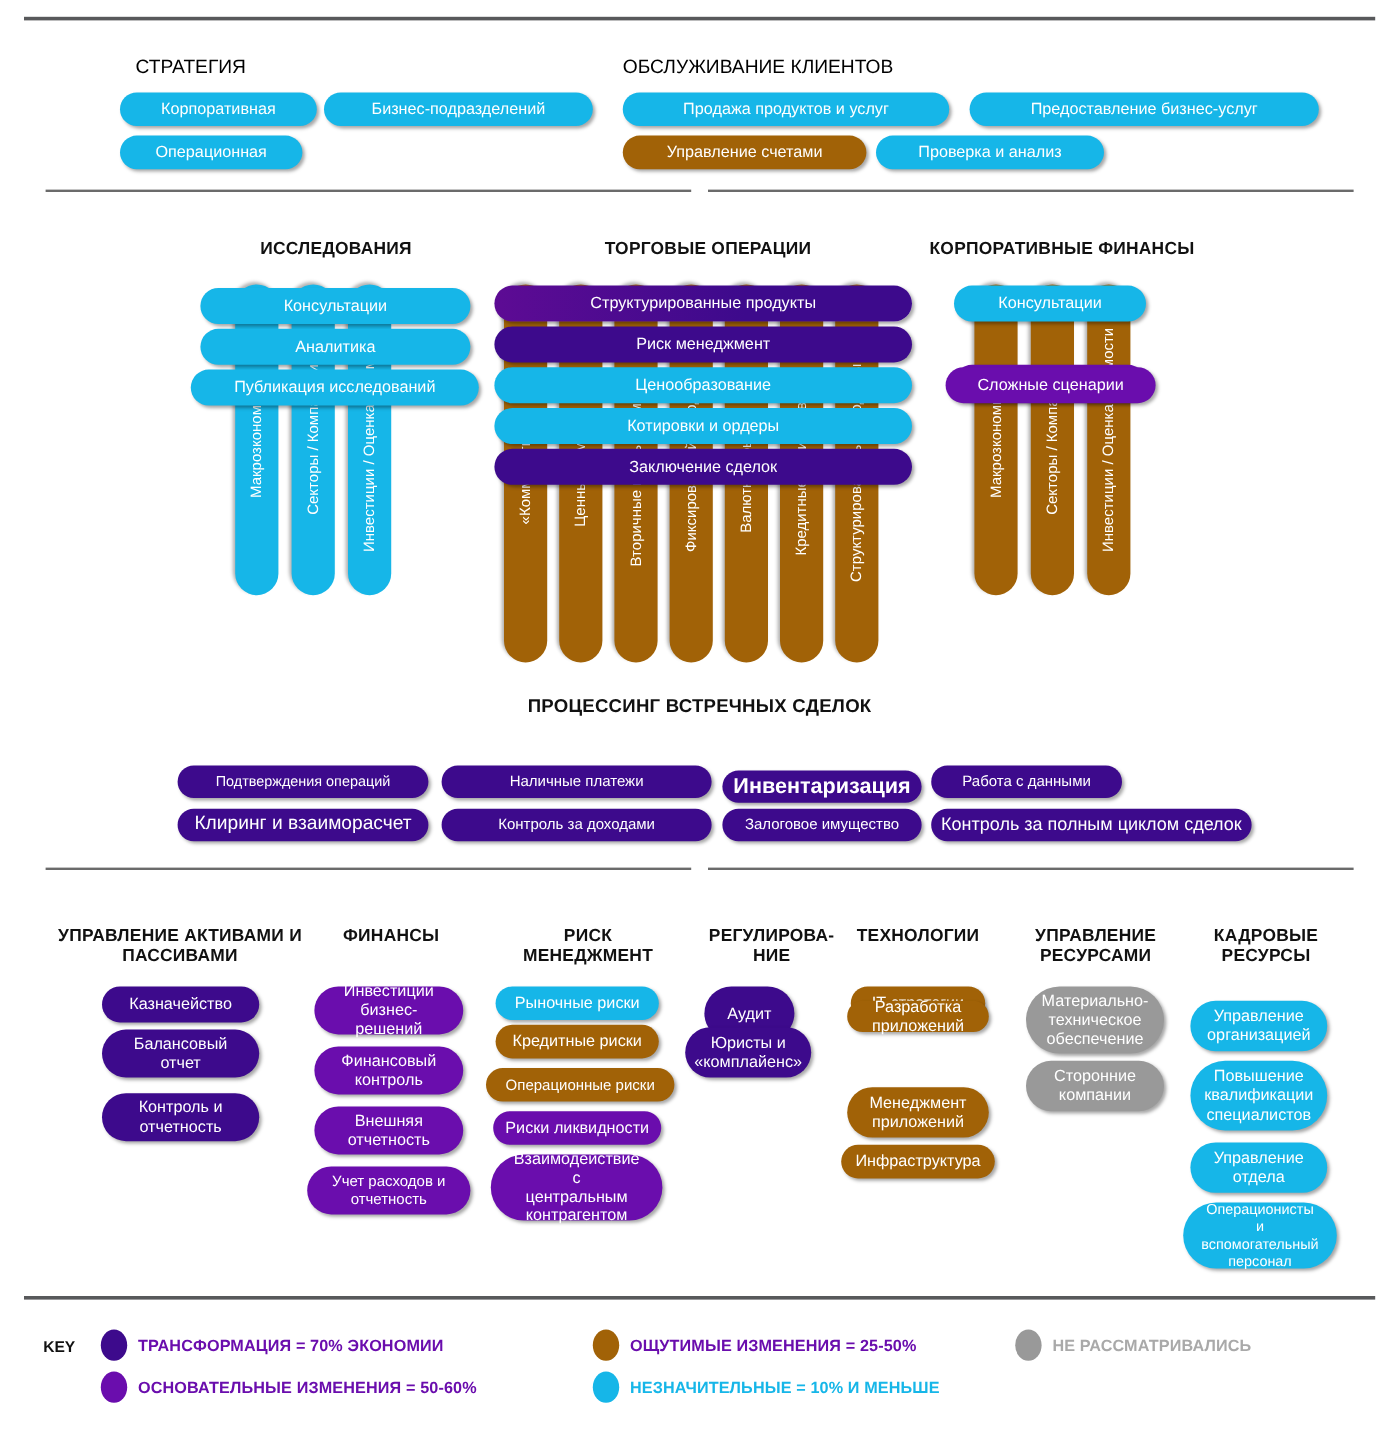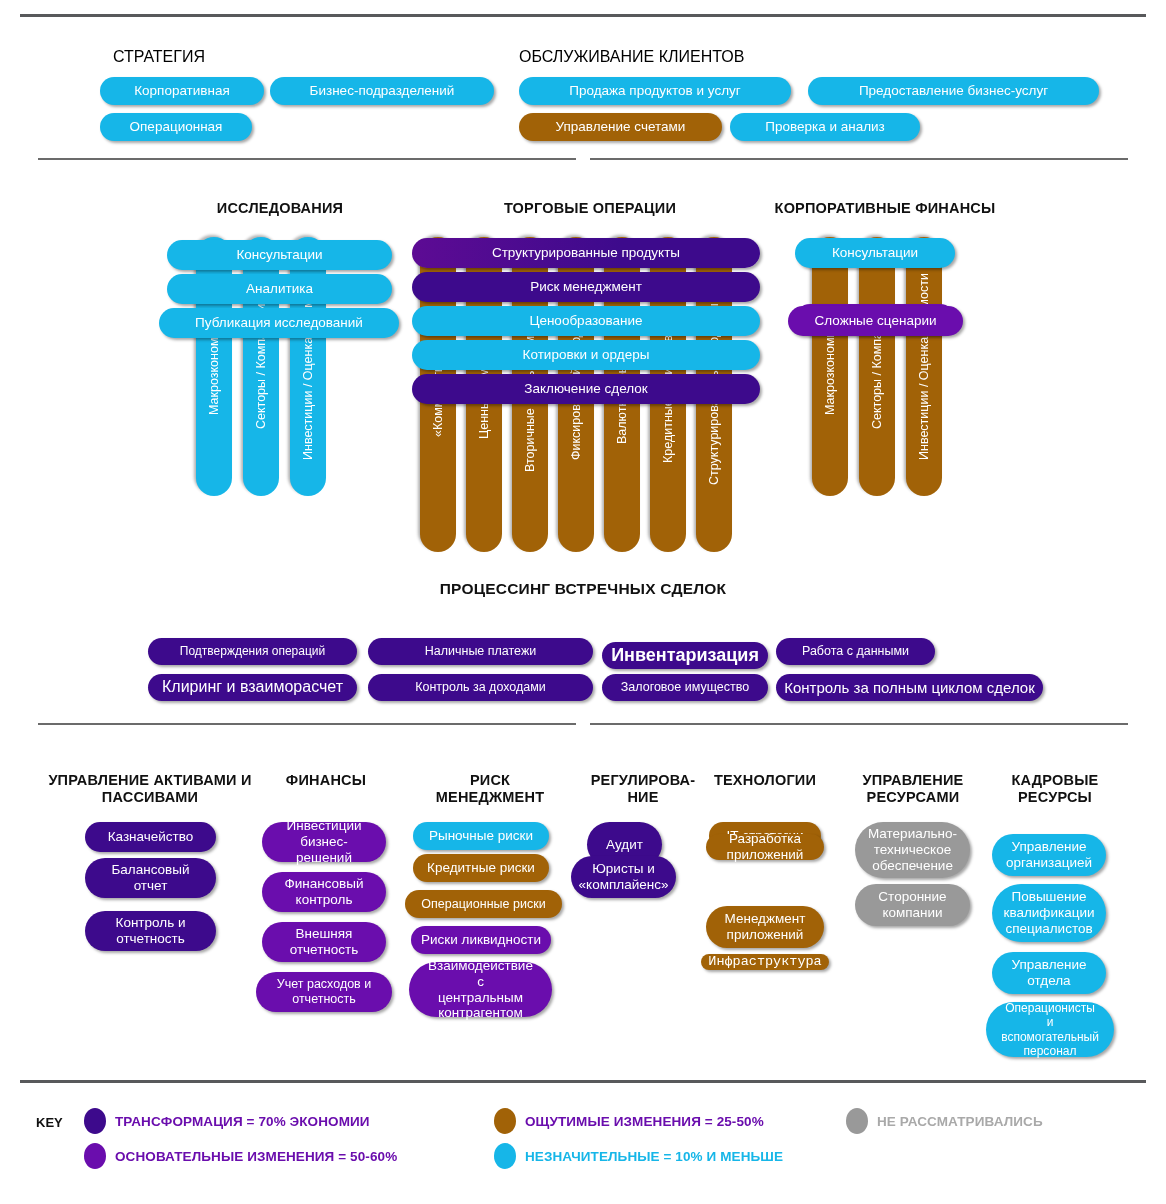--- a/index.html
+++ b/index.html
@@ -192,21 +192,21 @@
 <div class="abs pill c-transform" style="left:587px; top:822px; width:75px; height:45px;">Аудит</div>
 <div class="abs pill wrap c-transform" style="left:571px; top:856px; width:105px; height:42px; white-space:pre-line;">Юристы и
 «комплайенс»</div>
 
 <div class="abs grp-title" style="left:700px; top:772px; width:130px;">ТЕХНОЛОГИИ</div>
 <div class="abs pill c-noticeable" style="left:709px; top:822px; width:112px; height:28px;">IT-стратегии</div>
 <div class="abs pill wrap c-noticeable" style="left:706px; top:820px; width:118px; height:26px; white-space:pre-line;margin-top:14px;">Разработка
 приложений</div>
 <div class="abs pill wrap c-noticeable" style="left:706px; top:906px; width:118px; height:42px; white-space:pre-line;">Менеджмент
 приложений</div>
-<div class="abs pill c-noticeable" style="left:701px; top:954px; width:128px; height:16px;font-family:Liberation Mono, monospace;">Инфраструктура</div>
+<div class="abs pill c-noticeable" style="left:701px; top:954px; width:128px; height:28px;">Инфраструктура</div>
 
 <div class="abs grp-title" style="left:845px; top:772px; width:136px; white-space:pre-line;">УПРАВЛЕНИЕ
 РЕСУРСАМИ</div>
 <div class="abs pill wrap c-none" style="left:855px; top:822px; width:115px; height:56px; white-space:pre-line;">Материально-
 техническое
 обеспечение</div>
 <div class="abs pill wrap c-none" style="left:855px; top:884px; width:115px; height:42px; white-space:pre-line;">Сторонние
 компании</div>
 
 <div class="abs grp-title" style="left:985px; top:772px; width:140px; white-space:pre-line;">КАДРОВЫЕ

